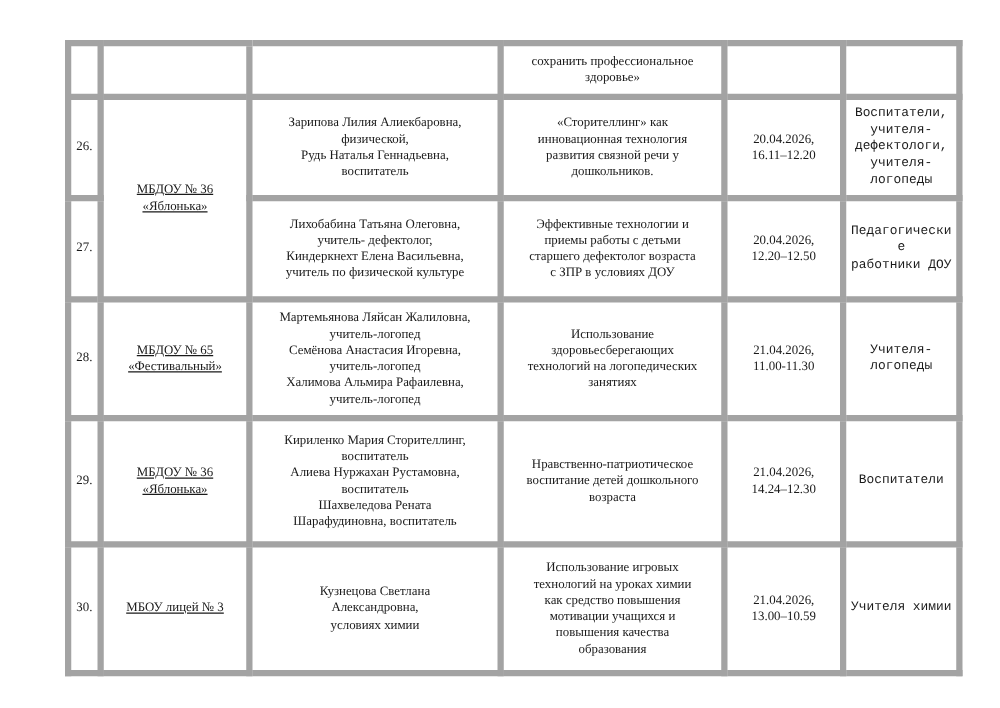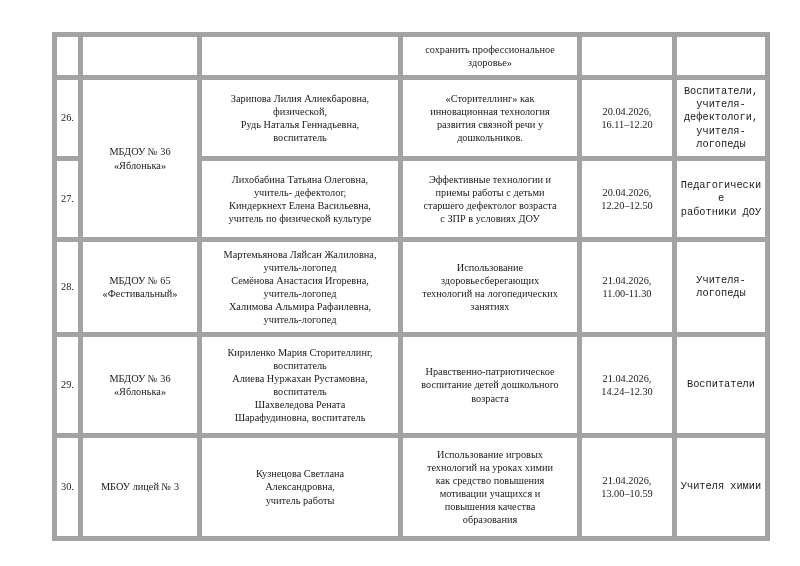--- a/index.html
+++ b/index.html
@@ -52,20 +52,21 @@
   .col-datetime { width: 95px;  }
   .col-audience { width: 93px;  }
 
   td.cell-num {
     text-align: center;
     vertical-align: middle;
     font-family: Liberation Serif, serif;
   }
   td.cell-org {
     vertical-align: middle;
+    text-decoration: underline;
   }
   td.cell-people {
     vertical-align: middle;
   }
   td.cell-topic {
     vertical-align: middle;
   }
   td.cell-datetime {
     vertical-align: middle;
     white-space: nowrap;
@@ -240,21 +241,21 @@
       </tr>
 
       <tr class="row-30">
         <td class="cell-num">30.</td>
         <td class="cell-org">
           <span class="line">МБОУ лицей № 3</span>
         </td>
         <td class="cell-people">
           <span class="line">Кузнецова Светлана</span>
           <span class="line">Александровна,</span>
-          <span class="line">учитель работы</span>
+          <span class="line">условиях химии</span>
         </td>
         <td class="cell-topic">
           <span class="line">Использование игровых</span>
           <span class="line">технологий на уроках химии</span>
           <span class="line">как средство повышения</span>
           <span class="line">мотивации учащихся и</span>
           <span class="line">повышения качества</span>
           <span class="line">образования</span>
         </td>
         <td class="cell-datetime">

